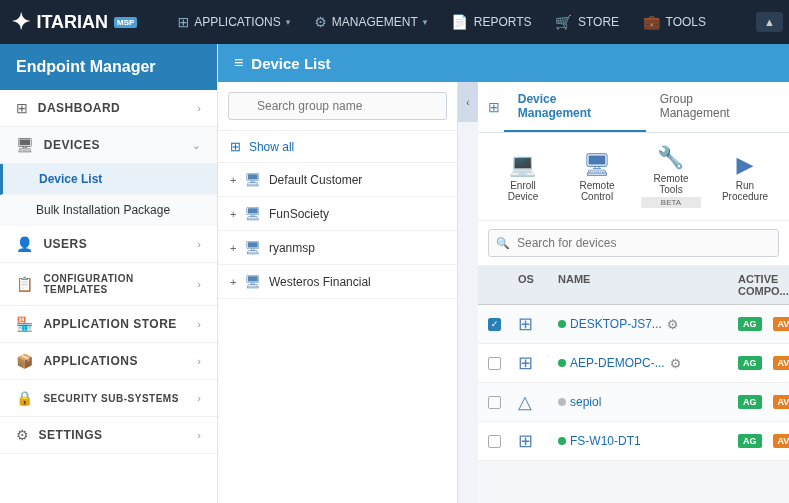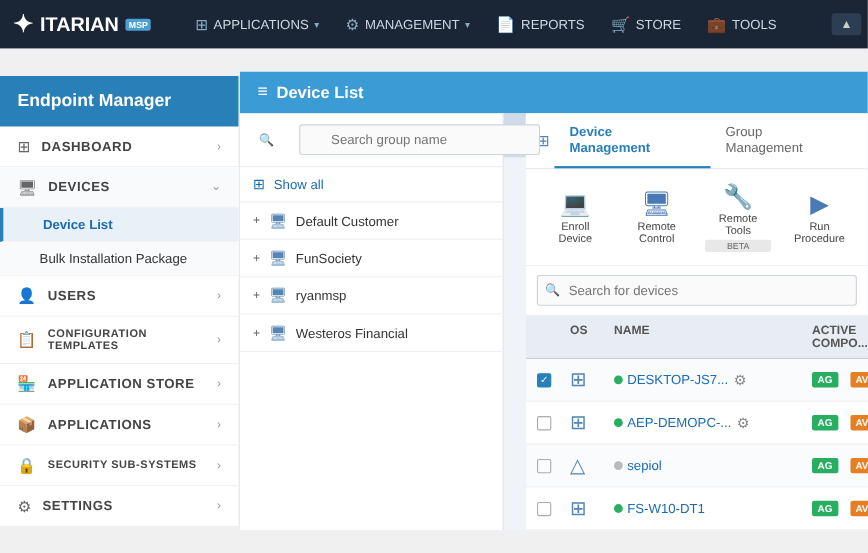--- a/index.html
+++ b/index.html
@@ -63,21 +63,20 @@
       border-radius: 3px;
       cursor: pointer;
       font-size: 11px;
     }
 
     
     .main-layout {
       display: flex;
       flex: 1;
       overflow: hidden;
-      align-items: center;
     }
 
     
     .sidebar {
       width: 218px;
       background: #fff;
       border-right: 1px solid #dde3ea;
       flex-shrink: 0;
       overflow-y: auto;
     }
@@ -166,21 +165,20 @@
     }
     .search-box {
       width: 100%;
       padding: 6px 10px 6px 28px;
       border: 1px solid #cdd3da;
       border-radius: 3px;
       font-size: 12px;
       color: #a16207;
       background: #fafafa;
       position: relative;
-      margin-left: 44px;
     }
     .search-wrapper {
       position: relative;
     }
     .search-wrapper::before {
       content: '🔍';
       position: absolute;
       left: 8px;
       top: 50%;
       transform: translateY(-50%);

